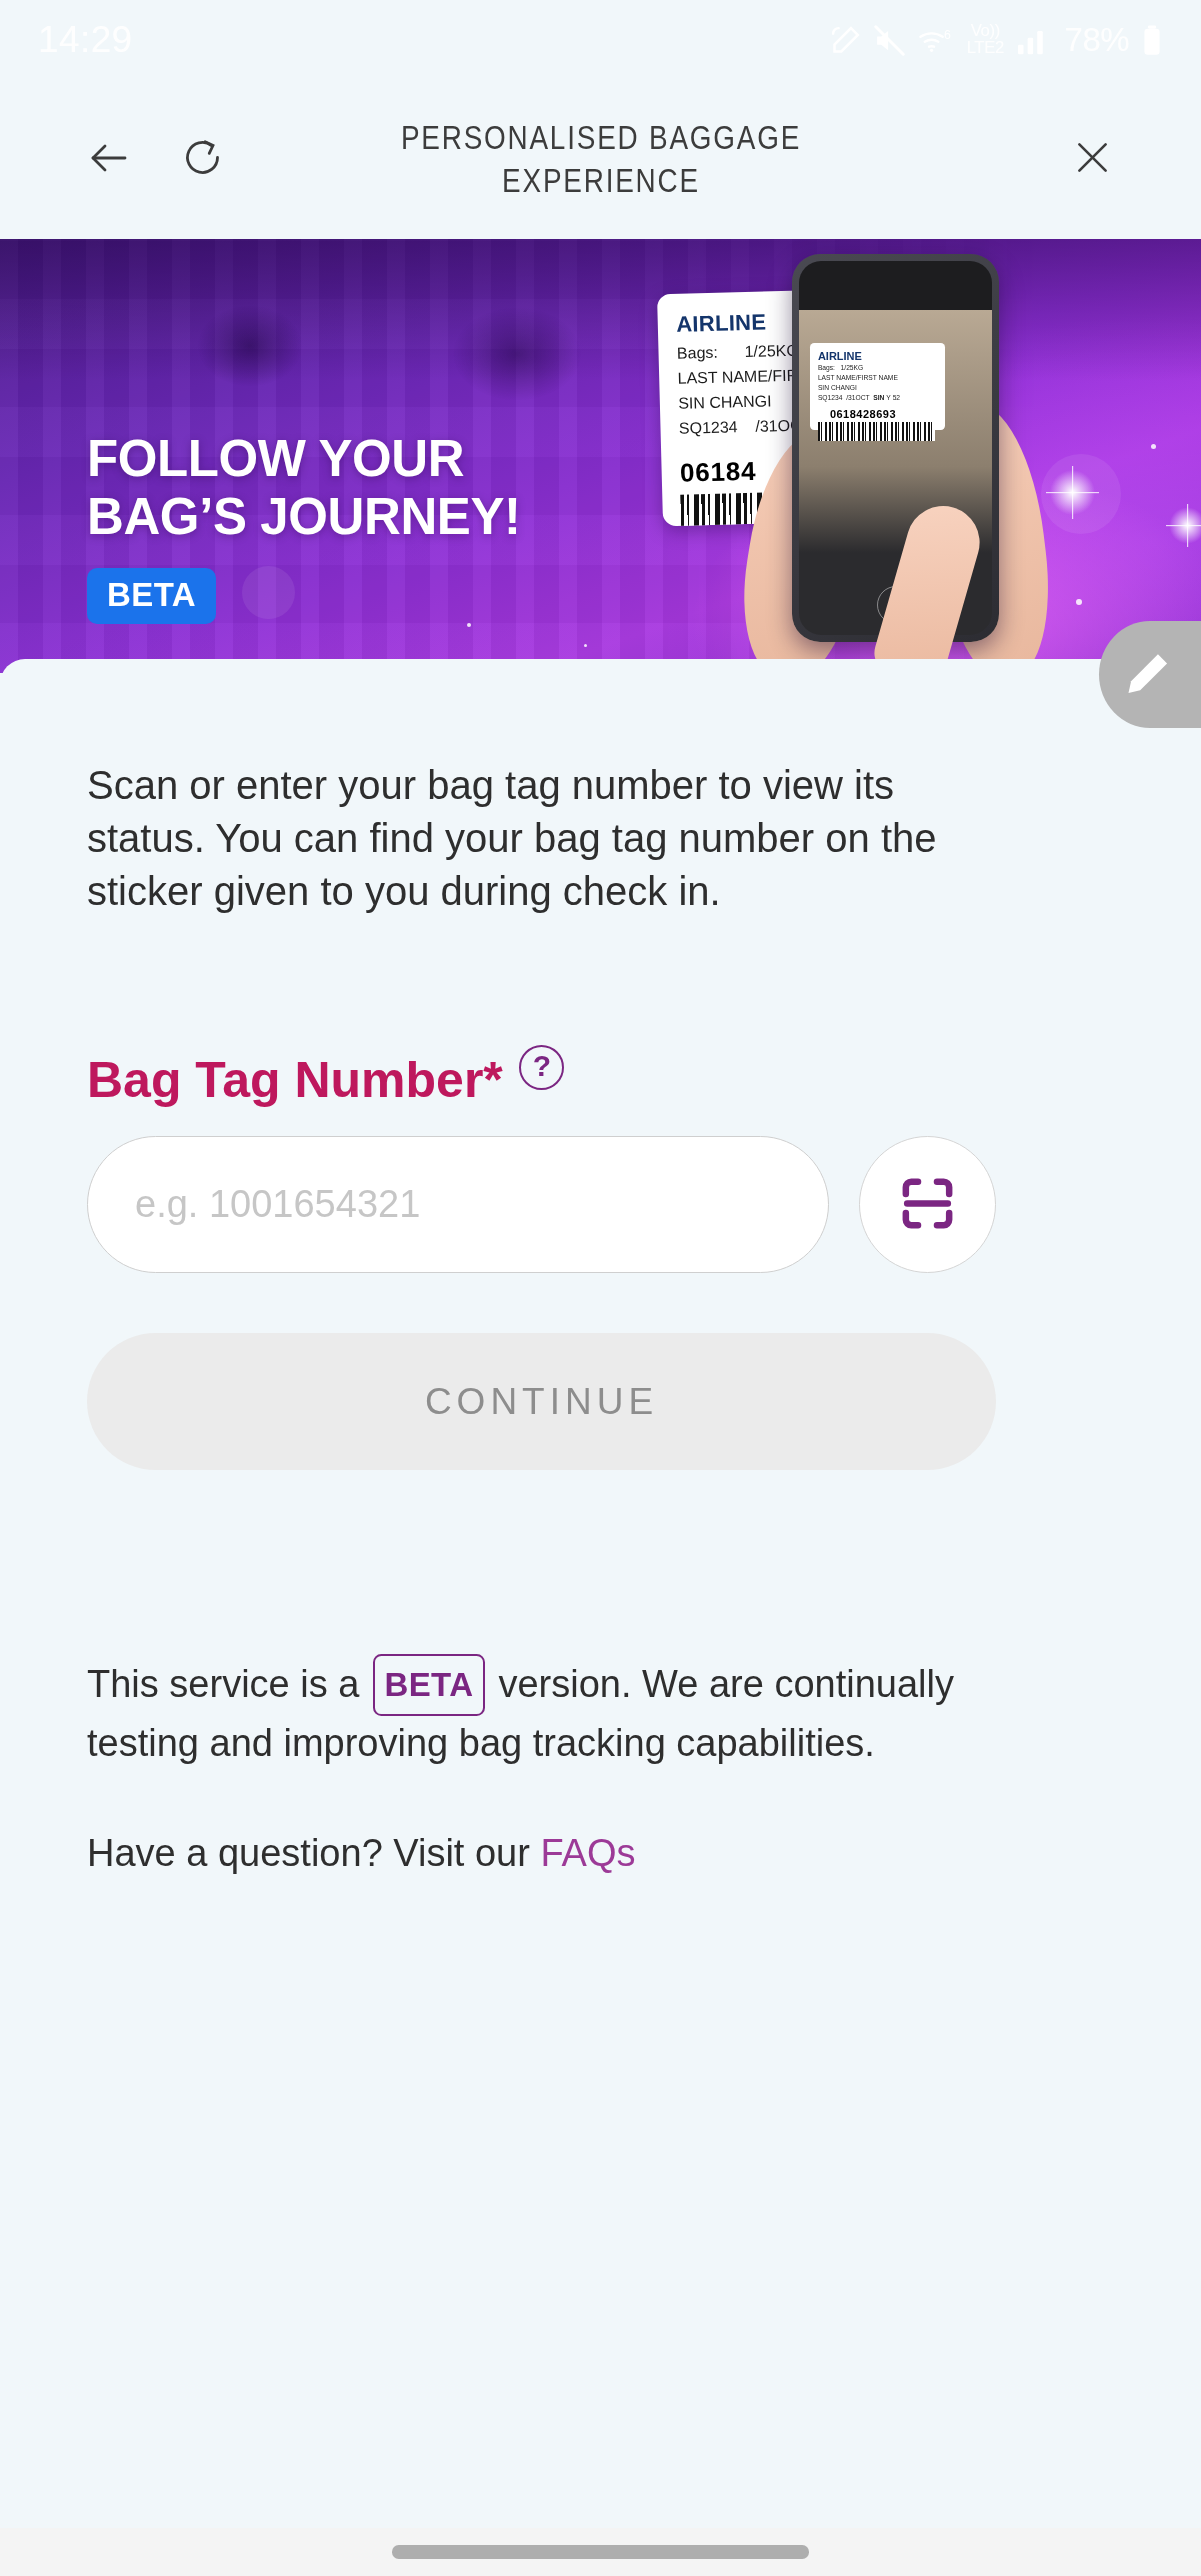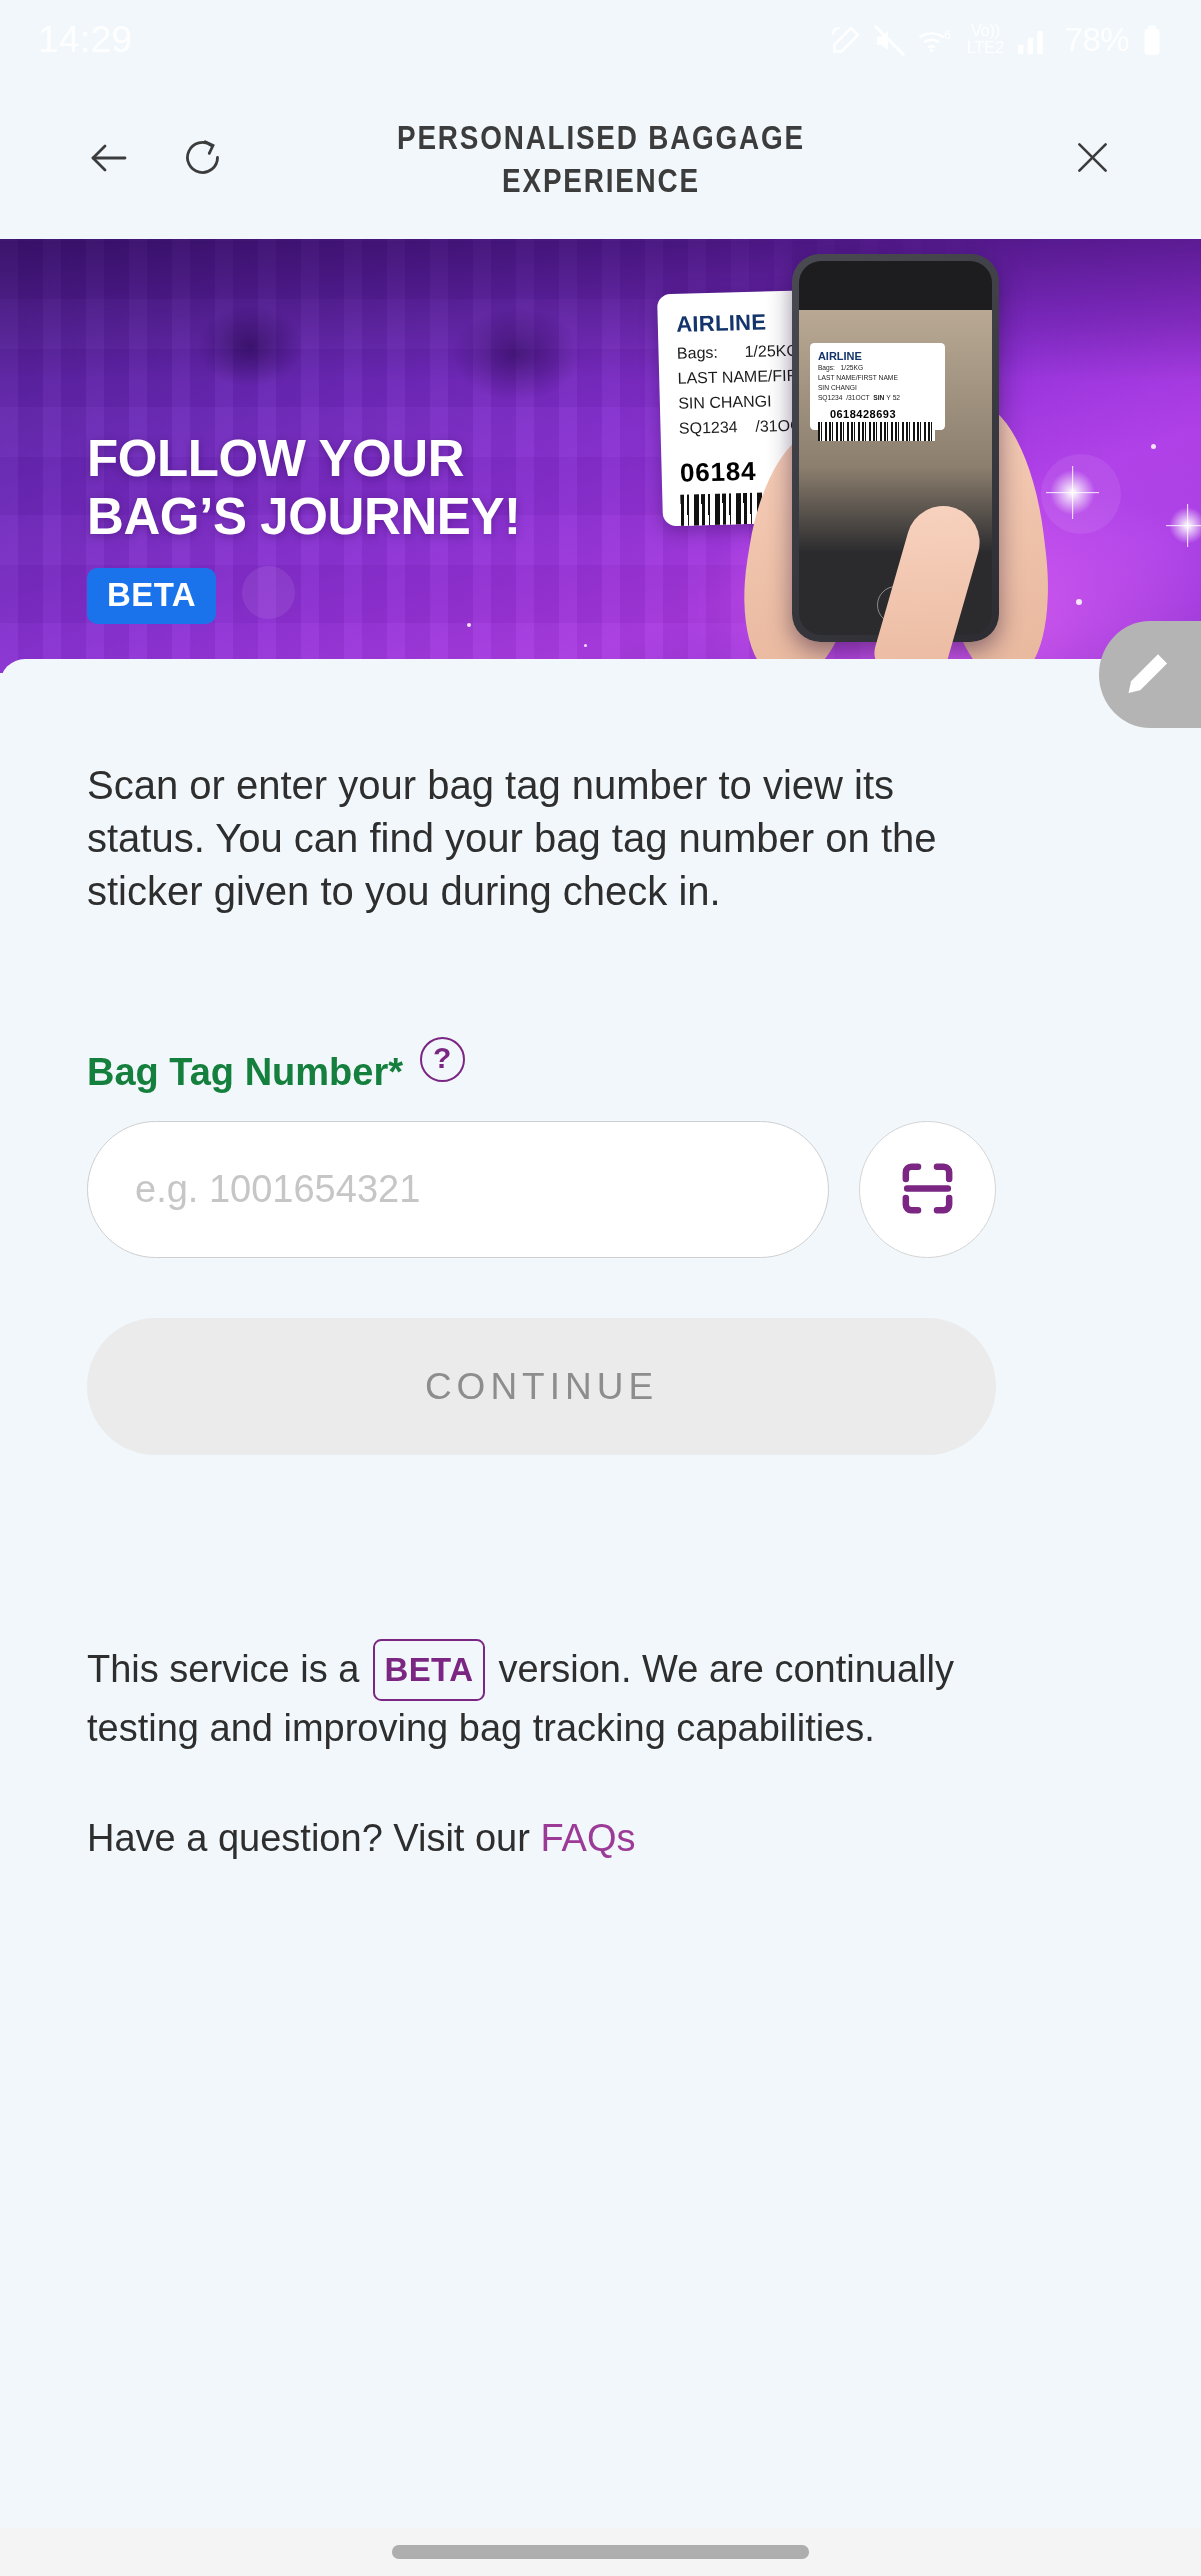--- a/index.html
+++ b/index.html
@@ -35,21 +35,21 @@
     position:absolute; top:80px; left:0; width:1201px; height:158px;
     display:flex; align-items:center; z-index:11;
     background:#f1f7fa;
   }
   .hdr-left { display:flex; align-items:center; gap:35px; padding-left:80px; }
   .icon-btn { width:58px; height:58px; display:flex; align-items:center; justify-content:center; cursor:pointer; }
   .header-title {
     position:absolute; left:50%; transform:translateX(-50%);
     width:634px; text-align:center;
     color:#3c3c3c; font-size:34px; line-height:43px;
-    letter-spacing:2.2px; font-weight:700;
+    letter-spacing:2.2px; font-weight:400;
     font-family:"Liberation Sans Narrow","Liberation Sans", sans-serif;
     transform-origin:center;
   }
   .header-title span { display:inline-block; transform:scaleX(.82); }
   .hdr-right { position:absolute; right:80px; display:flex; align-items:center; }
 
   
   .hero {
     position:absolute; top:239px; left:0; width:1201px; height:434px;
     overflow:hidden;
@@ -175,21 +175,21 @@
 
   .content { position:absolute; top:0; left:0; width:1083px; padding:0 87px; }
 
   .intro {
     margin-top:100px;
     color:#2e2e2e; font-size:40px; line-height:53px; font-weight:400;
     font-family:"Liberation Sans Narrow","Liberation Sans", sans-serif;
   }
   .field-label-row { margin-top:107px; display:flex; align-items:center; gap:16.7px; }
   .field-label {
-    color:#15803d; font-size:38px; font-weight:700;
+    color:#be185d; font-size:50px; font-weight:700;
     font-family:"Liberation Sans Narrow","Liberation Sans", sans-serif;
     margin-top:26px;
   }
   .help-icon {
     width:45px; height:45px; border-radius:50%;
     border:2.5px solid #7b2682; color:#7b2682;
     display:flex; align-items:center; justify-content:center;
     font-size:30px; font-weight:700; cursor:pointer; line-height:1;
     padding-bottom:2.5px;
   }

